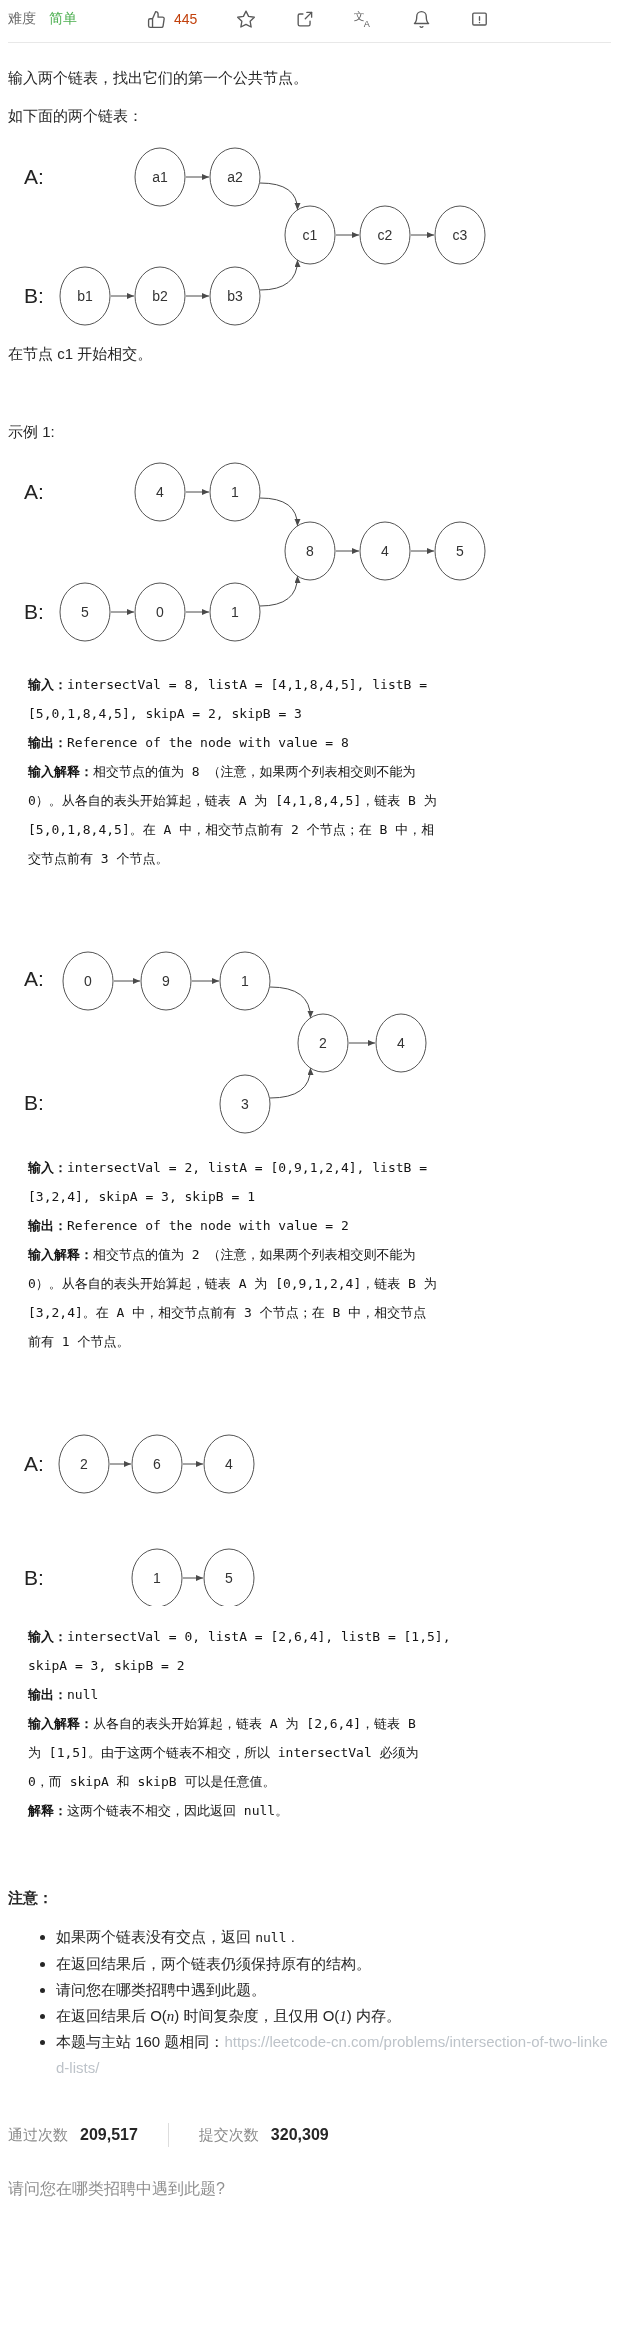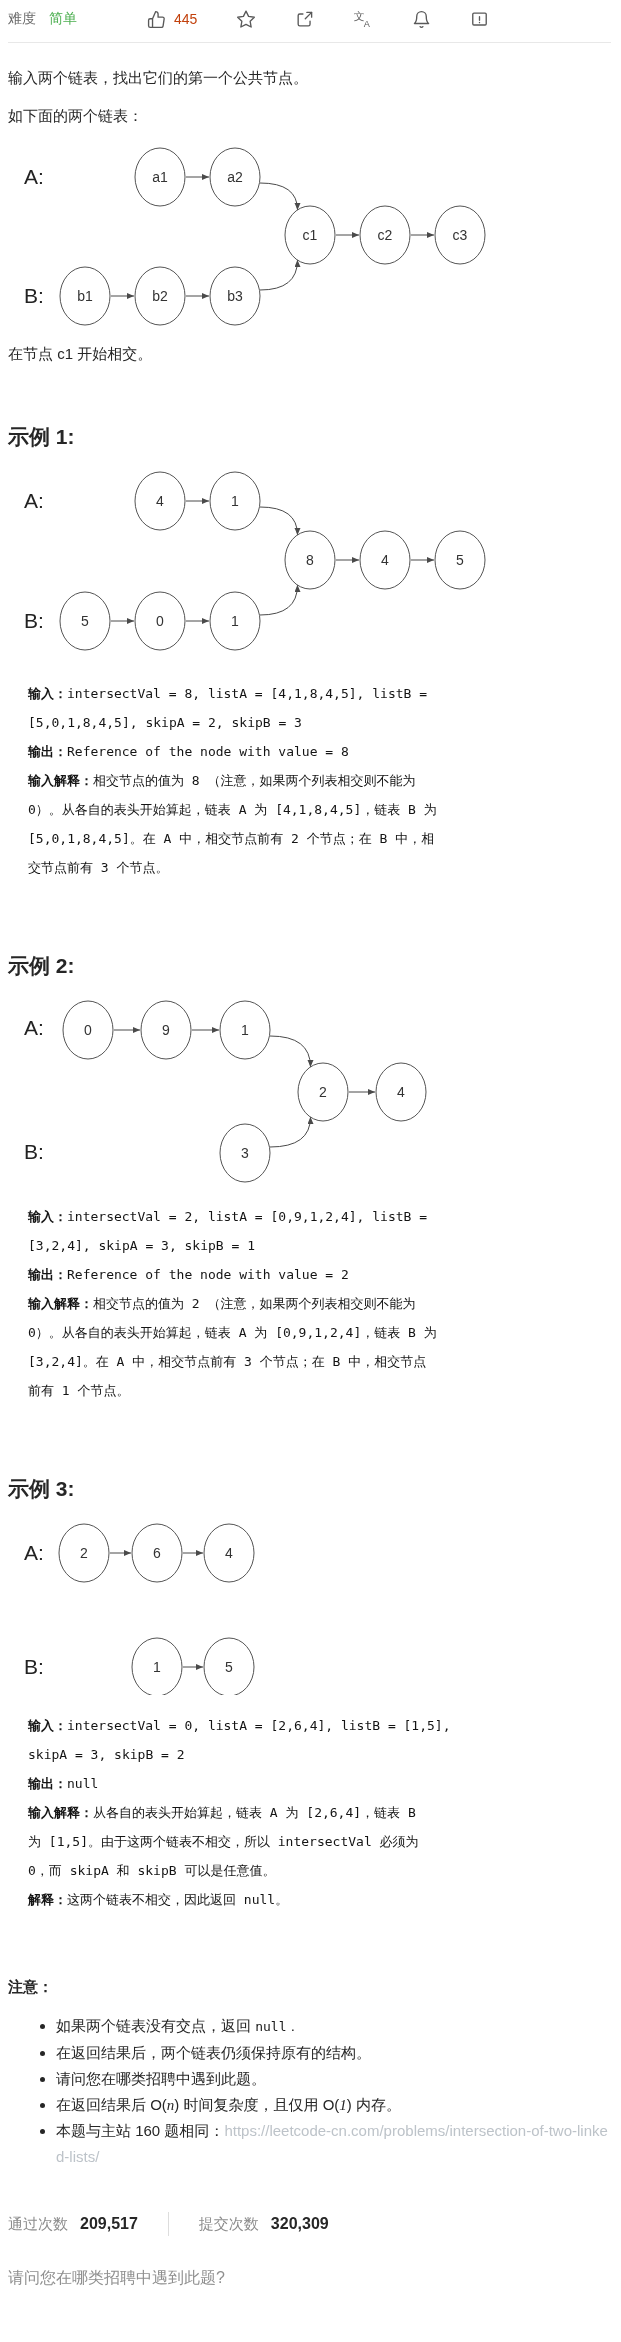--- a/index.html
+++ b/index.html
@@ -21,21 +21,21 @@
   .diff-label{color:#6b6b6b;text-align:right;}
   .diff-value{margin-left:13px;font-weight:400;}
   .like-btn{display:flex;align-items:center;margin-left:70px;cursor:pointer;color:#c2410c;}
   .like-btn svg{margin-right:8px;}
   .icon-btn{display:inline-flex;align-items:center;justify-content:center;cursor:pointer;border:none;background:none;padding:0;margin-left:39px;color:#595959;}
   .icon-btn svg{display:block;}
 
   
   .para{font-size:15px;line-height:22px;margin:24px 0 0;}
   .para-tight{font-size:15px;line-height:22px;margin:8px 0 0;}
-  .ex-title{font-size:21px;font-weight:700;margin:58px 0 0;}
+  .ex-title{font-size:15px;font-weight:400;margin:58px 0 0;}
   .notes-title{font-size:15px;font-weight:700;margin:64px 0 0;}
 
   
   svg.diagram{display:block;margin-top:12px;}
   .dg-node{fill:#ffffff;stroke:#545454;stroke-width:1;}
   .dg-node-label{font-size:14px;fill:#333;font-family:"Liberation Sans","DejaVu Sans",sans-serif;}
   .dg-list-label{font-size:21px;fill:#222;font-family:"Liberation Sans","DejaVu Sans",sans-serif;}
   .dg-edge{fill:none;stroke:#4a4a4a;stroke-width:1;}
 
   
@@ -196,21 +196,20 @@
       <text x="16" y="158" dy="0.35em" class="dg-list-label">B:</text>
     </svg>
   <pre class="example-io"><span class="pre-b">输入：</span>intersectVal = 8, listA = [4,1,8,4,5], listB =
 [5,0,1,8,4,5], skipA = 2, skipB = 3
 <span class="pre-b">输出：</span>Reference of the node with value = 8
 <span class="pre-b">输入解释：</span>相交节点的值为 8 （注意，如果两个列表相交则不能为
 0）。从各自的表头开始算起，链表 A 为 [4,1,8,4,5]，链表 B 为
 [5,0,1,8,4,5]。在 A 中，相交节点前有 2 个节点；在 B 中，相
 交节点前有 3 个节点。</pre>
 
-  <h4 class="ex-title" style="margin-top:0">示例 2:</h4>
   <svg class="diagram" width="500" height="194" viewBox="0 0 500 194">
       <defs>
         <marker id="arrow2" markerWidth="8" markerHeight="8" refX="7" refY="3" orient="auto" markerUnits="userSpaceOnUse">
           <path d="M0,0 L7,3 L0,6 z" fill="#4a4a4a"></path>
         </marker>
       </defs>
       <path d="M 106 38 L 132 38" class="dg-edge" marker-end="url(#arrow2)"></path>
       <path d="M 184 38 L 211 38" class="dg-edge" marker-end="url(#arrow2)"></path>
       <path d="M 262 44 Q 302.5 44 302.5 75" class="dg-edge" marker-end="url(#arrow2)"></path>
       <path d="M 341 100 L 367 100" class="dg-edge" marker-end="url(#arrow2)"></path>
@@ -231,21 +230,20 @@
       <text x="16" y="160" dy="0.35em" class="dg-list-label">B:</text>
     </svg>
   <pre class="example-io"><span class="pre-b">输入：</span>intersectVal = 2, listA = [0,9,1,2,4], listB =
 [3,2,4], skipA = 3, skipB = 1
 <span class="pre-b">输出：</span>Reference of the node with value = 2
 <span class="pre-b">输入解释：</span>相交节点的值为 2 （注意，如果两个列表相交则不能为
 0）。从各自的表头开始算起，链表 A 为 [0,9,1,2,4]，链表 B 为
 [3,2,4]。在 A 中，相交节点前有 3 个节点；在 B 中，相交节点
 前有 1 个节点。</pre>
 
-  <h4 class="ex-title" style="margin-top:0">示例 3:</h4>
   <svg class="diagram" width="500" height="180" viewBox="0 0 500 180">
       <defs>
         <marker id="arrow3" markerWidth="8" markerHeight="8" refX="7" refY="3" orient="auto" markerUnits="userSpaceOnUse">
           <path d="M0,0 L7,3 L0,6 z" fill="#4a4a4a"></path>
         </marker>
       </defs>
       <path d="M 102 38 L 123 38" class="dg-edge" marker-end="url(#arrow3)"></path>
       <path d="M 175 38 L 195 38" class="dg-edge" marker-end="url(#arrow3)"></path>
       <path d="M 175 152 L 195 152" class="dg-edge" marker-end="url(#arrow3)"></path>
       <ellipse cx="76" cy="38" rx="25" ry="29" class="dg-node"></ellipse>

